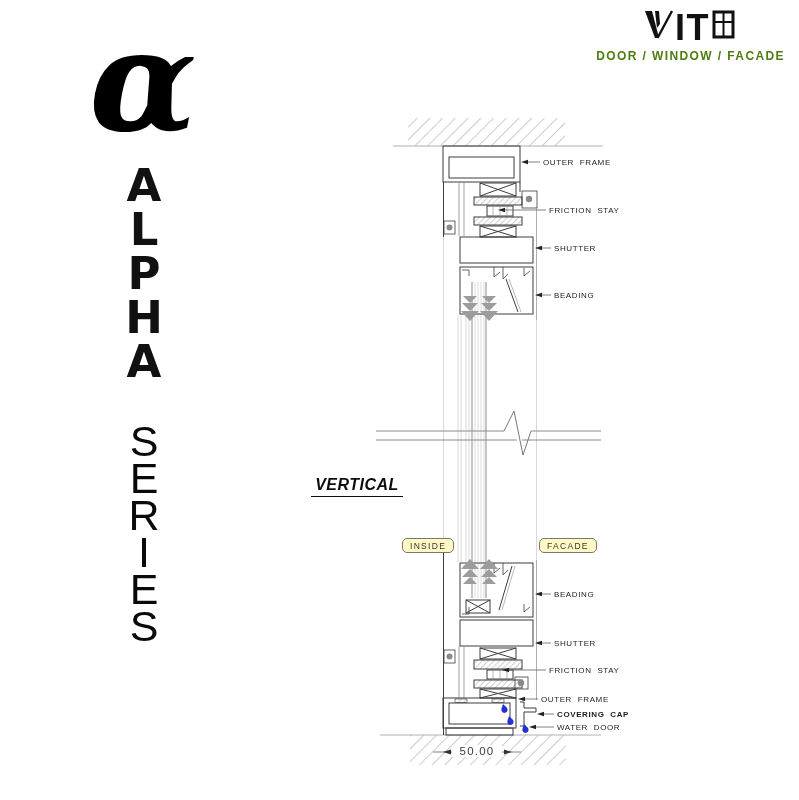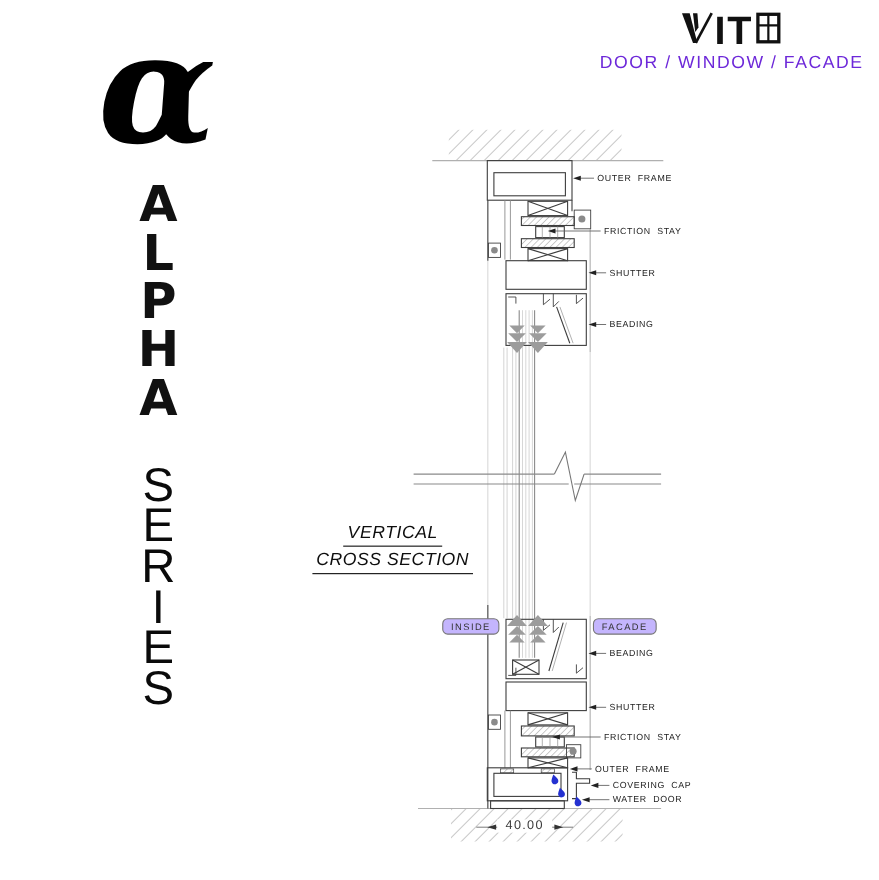--- a/index.html
+++ b/index.html
@@ -2,49 +2,49 @@
 <html><head>
 <meta charset="utf-8">
 <style>
   html,body{margin:0;padding:0;background:#fff;}
   .canvas{
     position:relative;width:799px;height:800px;background:#ffffff;
     overflow:hidden;font-family:"Liberation Sans",sans-serif;color:#111;
   }
   
   .logo{position:absolute;top:10px;right:14px;display:flex;flex-direction:column;align-items:center;}
-  .logo-row{display:flex;align-items:center;}
+  .logo-row{display:flex;}
   .logo-word{font-size:36px;font-weight:bold;letter-spacing:1.5px;line-height:1;color:#111;}
   .logo-vmark{margin-right:1px;}
   .logo-window{margin:0 2px;}
-  .logo-sub{font-size:16px;font-weight:normal;letter-spacing:1.4px;margin-top:3px;color:#6d28d9;white-space:nowrap;}
+  .logo-sub{font-size:12px;font-weight:bold;letter-spacing:1.4px;margin-top:3px;color:#4d7c0f;white-space:nowrap;}
   
   .alpha-symbol{
     position:absolute;left:88px;top:24px;width:110px;text-align:center;
     font-family:"DejaVu Serif",serif;font-style:italic;font-weight:bold;
     font-size:140px;line-height:0.82;color:#000;
   }
   .alpha-word{position:absolute;left:96px;top:164px;width:96px;text-align:center;
     font-family:"DejaVu Sans",sans-serif;font-weight:bold;font-size:45px;}
   .alpha-word span{display:block;line-height:44px;}
   .series-word{position:absolute;left:96px;top:423px;width:96px;text-align:center;
     font-family:"Liberation Sans",sans-serif;font-weight:normal;font-size:43px;color:#0a0a0a;}
   .series-word span{display:block;line-height:37px;}
   
   .cross-svg{position:absolute;left:0;top:0;}
   .cad-label{
     position:absolute;transform:translateY(-50%);font-size:8px;letter-spacing:0.6px;
     word-spacing:3px;color:#222;white-space:nowrap;font-family:"Liberation Sans",sans-serif;
   }
   .badge{
     position:absolute;border:1px solid #777;border-radius:5px;padding:2px 7px 1px 7px;
-    font-size:8.5px;letter-spacing:1.3px;color:#333;background:#c4b5fd;white-space:nowrap;margin-top:24px;
+    font-size:8.5px;letter-spacing:1.3px;color:#333;background:#fef9c3;white-space:nowrap;
   }
   .section-title{position:absolute;left:268px;top:476px;width:178px;text-align:center;
-    font-weight:normal;font-style:italic;font-size:16px;letter-spacing:0.5px;color:#0d0d0d;}
+    font-weight:bold;font-style:italic;font-size:16px;letter-spacing:0.5px;color:#0d0d0d;}
   .section-title .line{display:inline-block;border-bottom:1.6px solid #0d0d0d;padding:0 4px 2px 4px;}
   .section-title .line2{margin-top:4px;}
   .dim-text{
     position:absolute;left:452px;top:745px;width:50px;text-align:center;background:#fff;
     font-size:11.5px;letter-spacing:1.2px;color:#3a3a3a;
   }
 </style>
 </head>
 <body>
 
@@ -255,32 +255,31 @@
     <g stroke="#666" stroke-width="0.8">
       <line x1="433" y1="752" x2="456" y2="752"></line>
       <line x1="497" y1="752" x2="521" y2="752"></line>
       <polygon points="443,752 451,749.6 451,754.4" fill="#333" stroke="none"></polygon>
       <polygon points="512,752 504,749.6 504,754.4" fill="#333" stroke="none"></polygon>
     </g>
   </svg>
 
   <div class="section-title">
     <span class="line">VERTICAL</span><br>
-    <span class="line line2">CROSS SECTION</span>
   </div>
 
   <span class="badge" style="left:402px;top:538px;">INSIDE</span>
   <span class="badge" style="left:539px;top:538px;">FACADE</span>
 
   <span class="cad-label" style="left:543px;top:162px;">OUTER FRAME</span>
   <span class="cad-label" style="left:549px;top:210px;">FRICTION STAY</span>
   <span class="cad-label" style="left:554px;top:248px;">SHUTTER</span>
   <span class="cad-label" style="left:554px;top:295px;">BEADING</span>
 
   <span class="cad-label" style="left:554px;top:594px;">BEADING</span>
   <span class="cad-label" style="left:554px;top:643px;">SHUTTER</span>
   <span class="cad-label" style="left:549px;top:670px;">FRICTION STAY</span>
   <span class="cad-label" style="left:541px;top:699px;">OUTER FRAME</span>
-  <span class="cad-label" style="left:557px;top:714px;">COVERING CAP</span>
+  <span class="cad-label" style="left:557px;top:714px;font-weight:bold;">COVERING CAP</span>
   <span class="cad-label" style="left:557px;top:727px;">WATER DOOR</span>
 
-  <span class="dim-text">40.00</span>
+  <span class="dim-text">50.00</span>
 </div>
 
 </body></html>

